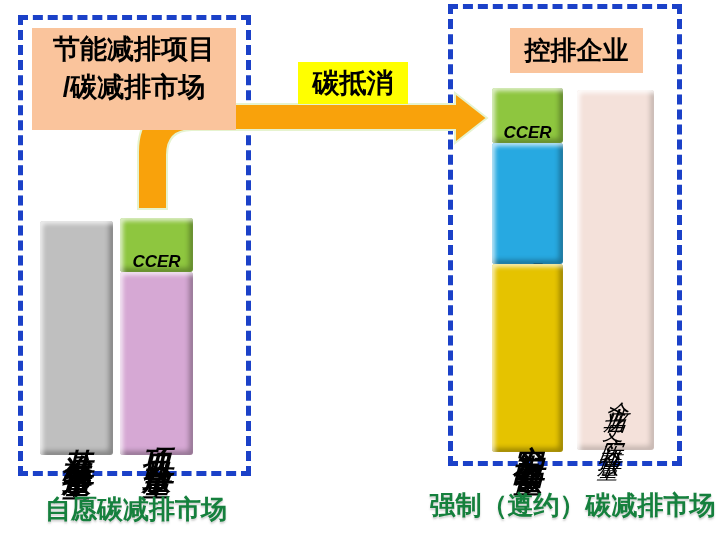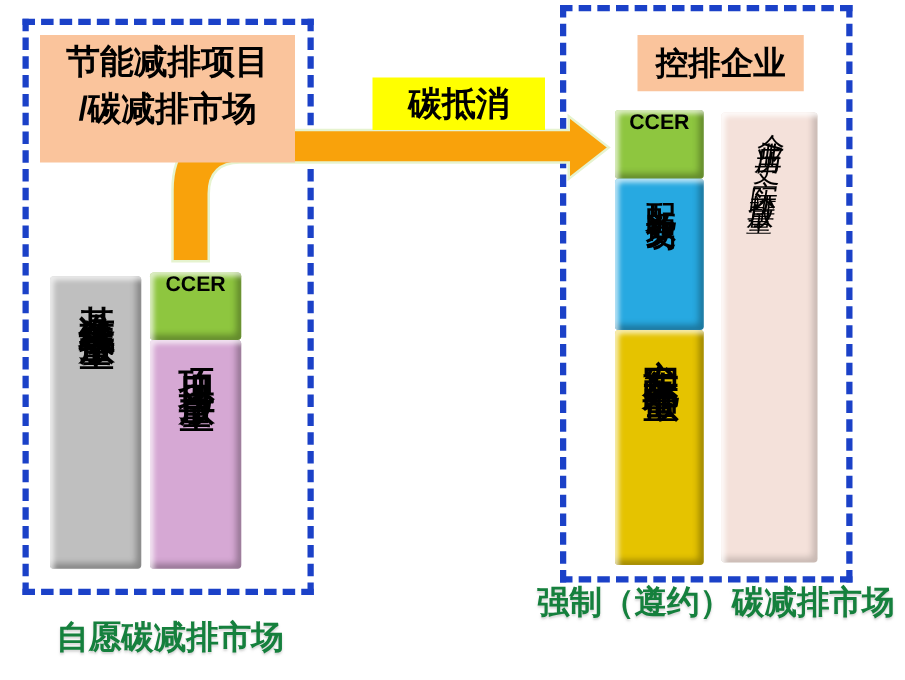--- a/index.html
+++ b/index.html
@@ -30,36 +30,37 @@
     font-weight: bold;
     z-index: 4;
   }
   #left-title { left: 32px; top: 28px; width: 204px; height: 102px;
     font-size: 27px; line-height: 38px; padding-top: 2px; }
   #right-title { left: 510px; top: 28px; width: 133px; height: 45px;
     font-size: 26px; line-height: 45px; }
 
   
   #offset-label {
-    left: 298px; top: 62px; width: 138px; height: 42px;
+    left: 298px; top: 62px; width: 110px; height: 42px;
     background: #FFFF00;
     font-size: 27px; font-weight: bold; text-align: center; line-height: 42px;
     z-index: 5;
   }
 
   
   #arrow-svg { left:0; top:0; width:724px; height:544px; z-index: 3; pointer-events:none; }
 
   
   .bar {
-    display: flex; align-items: flex-start; justify-content: center;
+    display: flex; align-items: flex-end; justify-content: center;
     border-radius: 3px;
     box-shadow: inset 3px 3px 4px rgba(255,255,255,.7),
                 inset -4px -4px 5px rgba(0,0,0,.30);
     z-index: 2;
+    font-style: italic;
   }
   .vtext {
     writing-mode: vertical-rl;
     text-orientation: mixed;
     font-weight: bold;
     line-height: 1;
   }
   .ccer-text { font-size: 17px; font-weight: 600; }
 
   #baseline-bar { left: 40px; top: 221px; width: 73px; height: 234px; background: #BFBFBF; }
@@ -83,21 +84,21 @@
 
   
   .market {
     color: #15803d;
     font-size: 26px; font-weight: bold;
     text-align: center;
     text-shadow: 0 2px 2px rgba(120,120,120,.35);
     z-index: 4;
   }
   #market-left  { left: 18px;  top: 492px; width: 236px; }
-  #market-right { left: 425px; top: 464px; width: 295px; }
+  #market-right { left: 425px; top: 488px; width: 295px; }
 </style>
 </head>
 <body>
 
 <div class="canvas">
 
   <div class="abs dashed-box" id="left-box"></div>
   <div class="abs dashed-box" id="right-box"></div>
 
   <div class="abs bar" id="baseline-bar">

